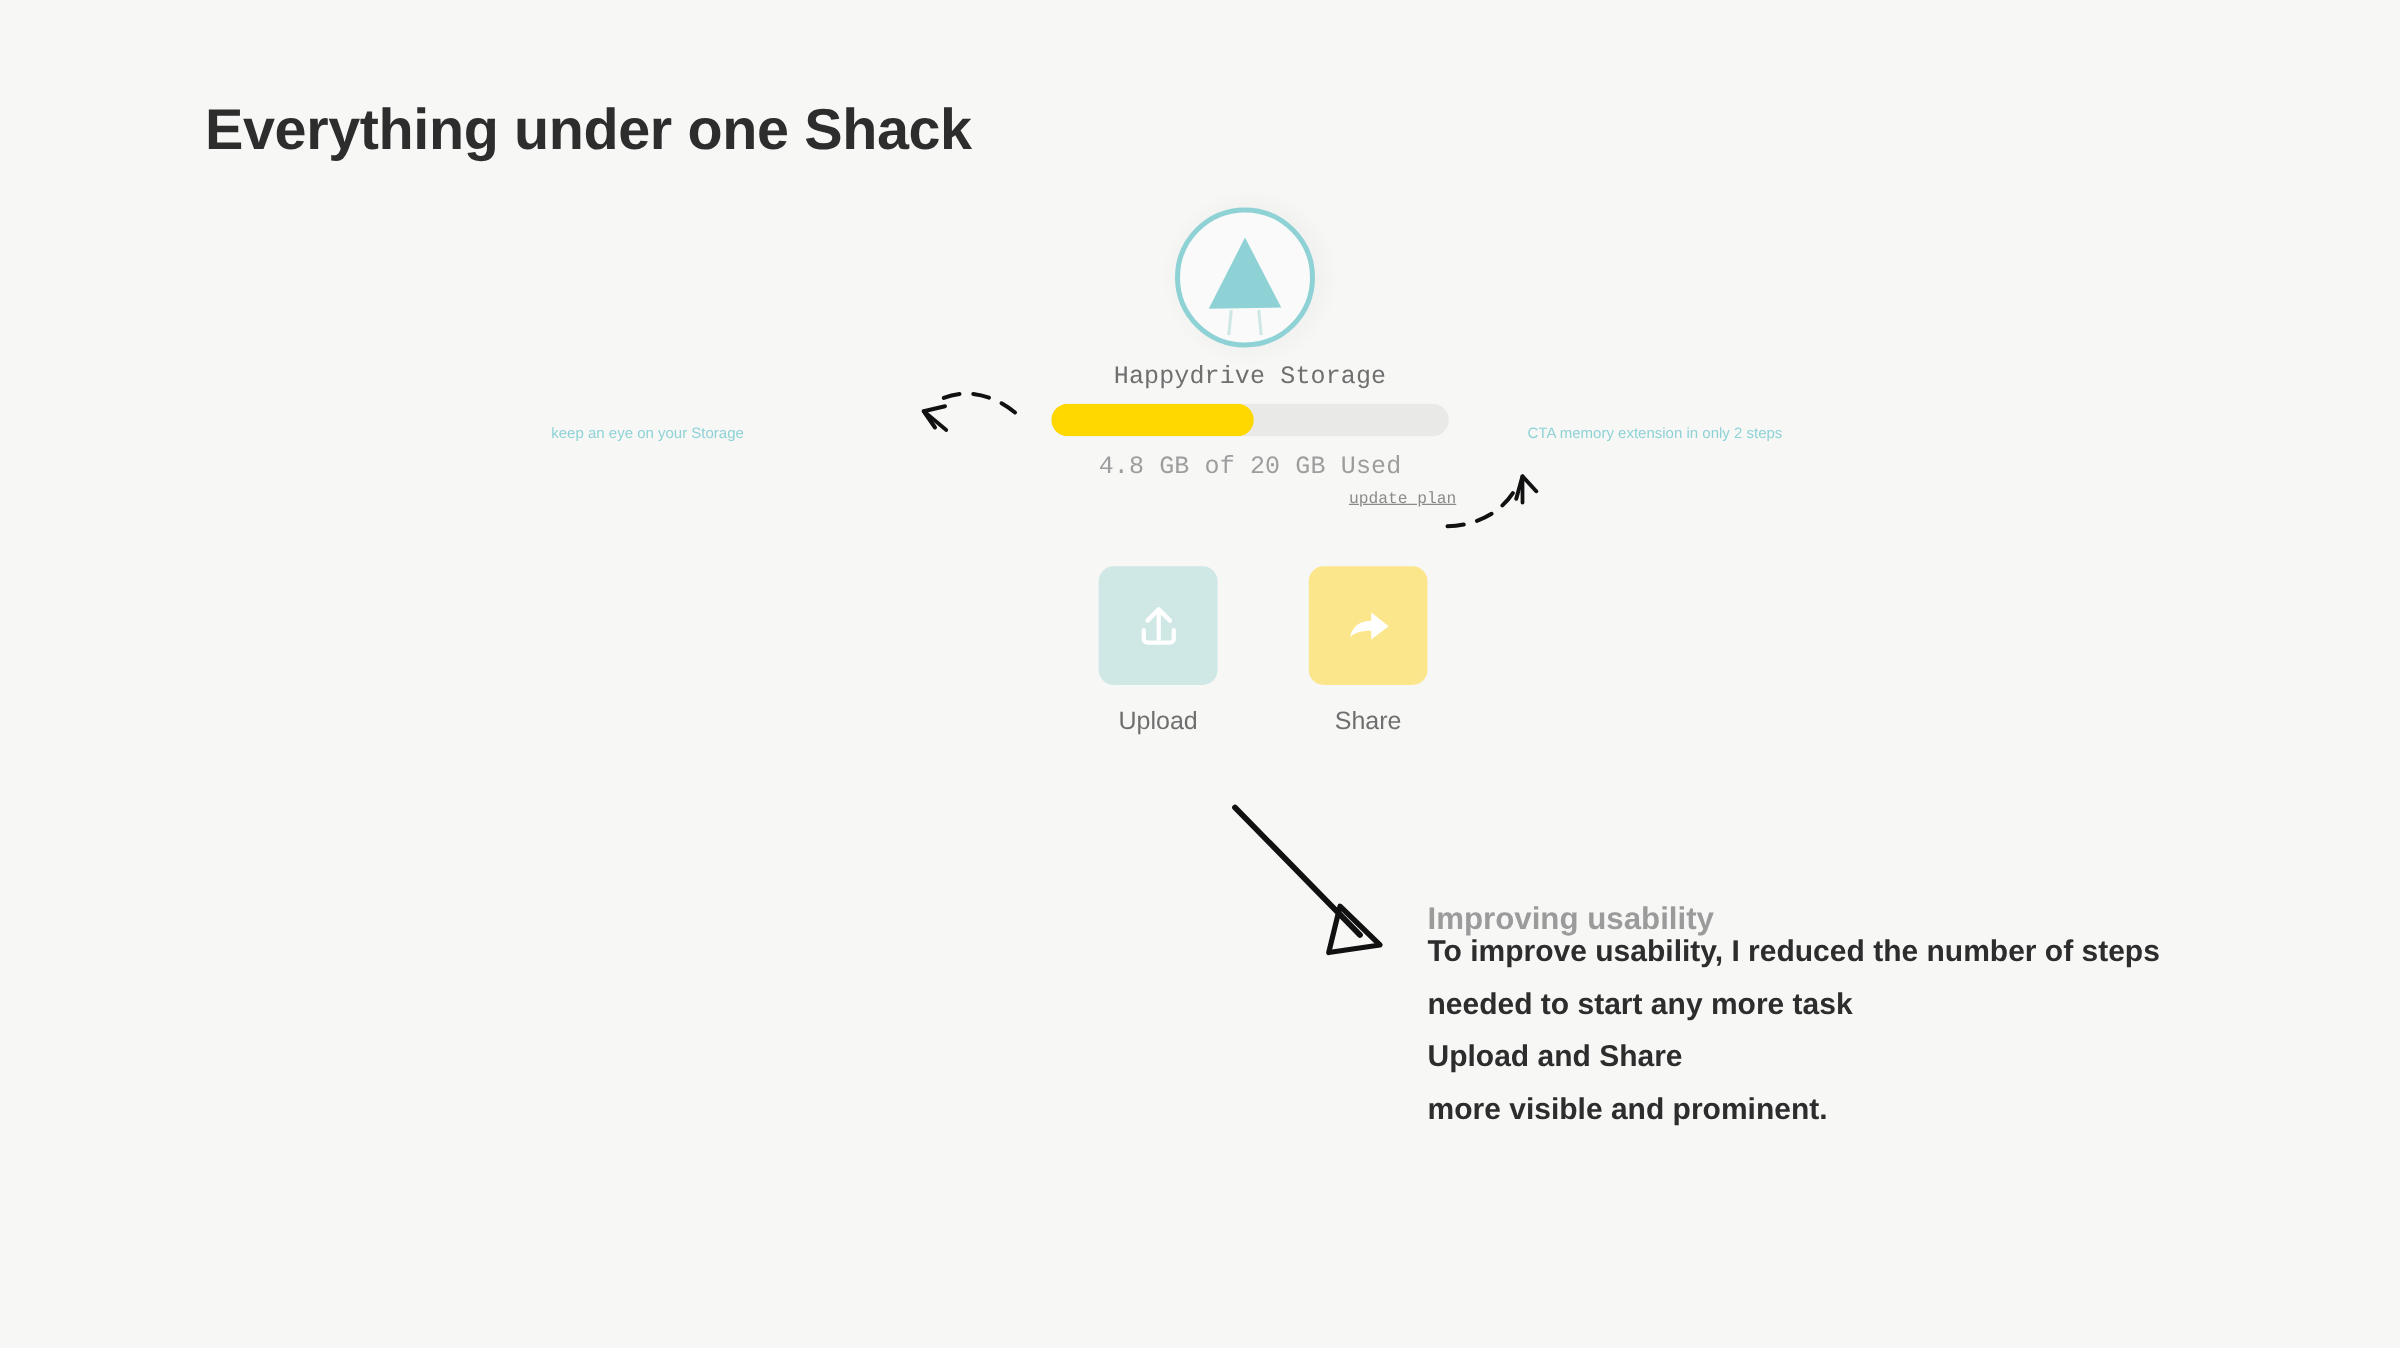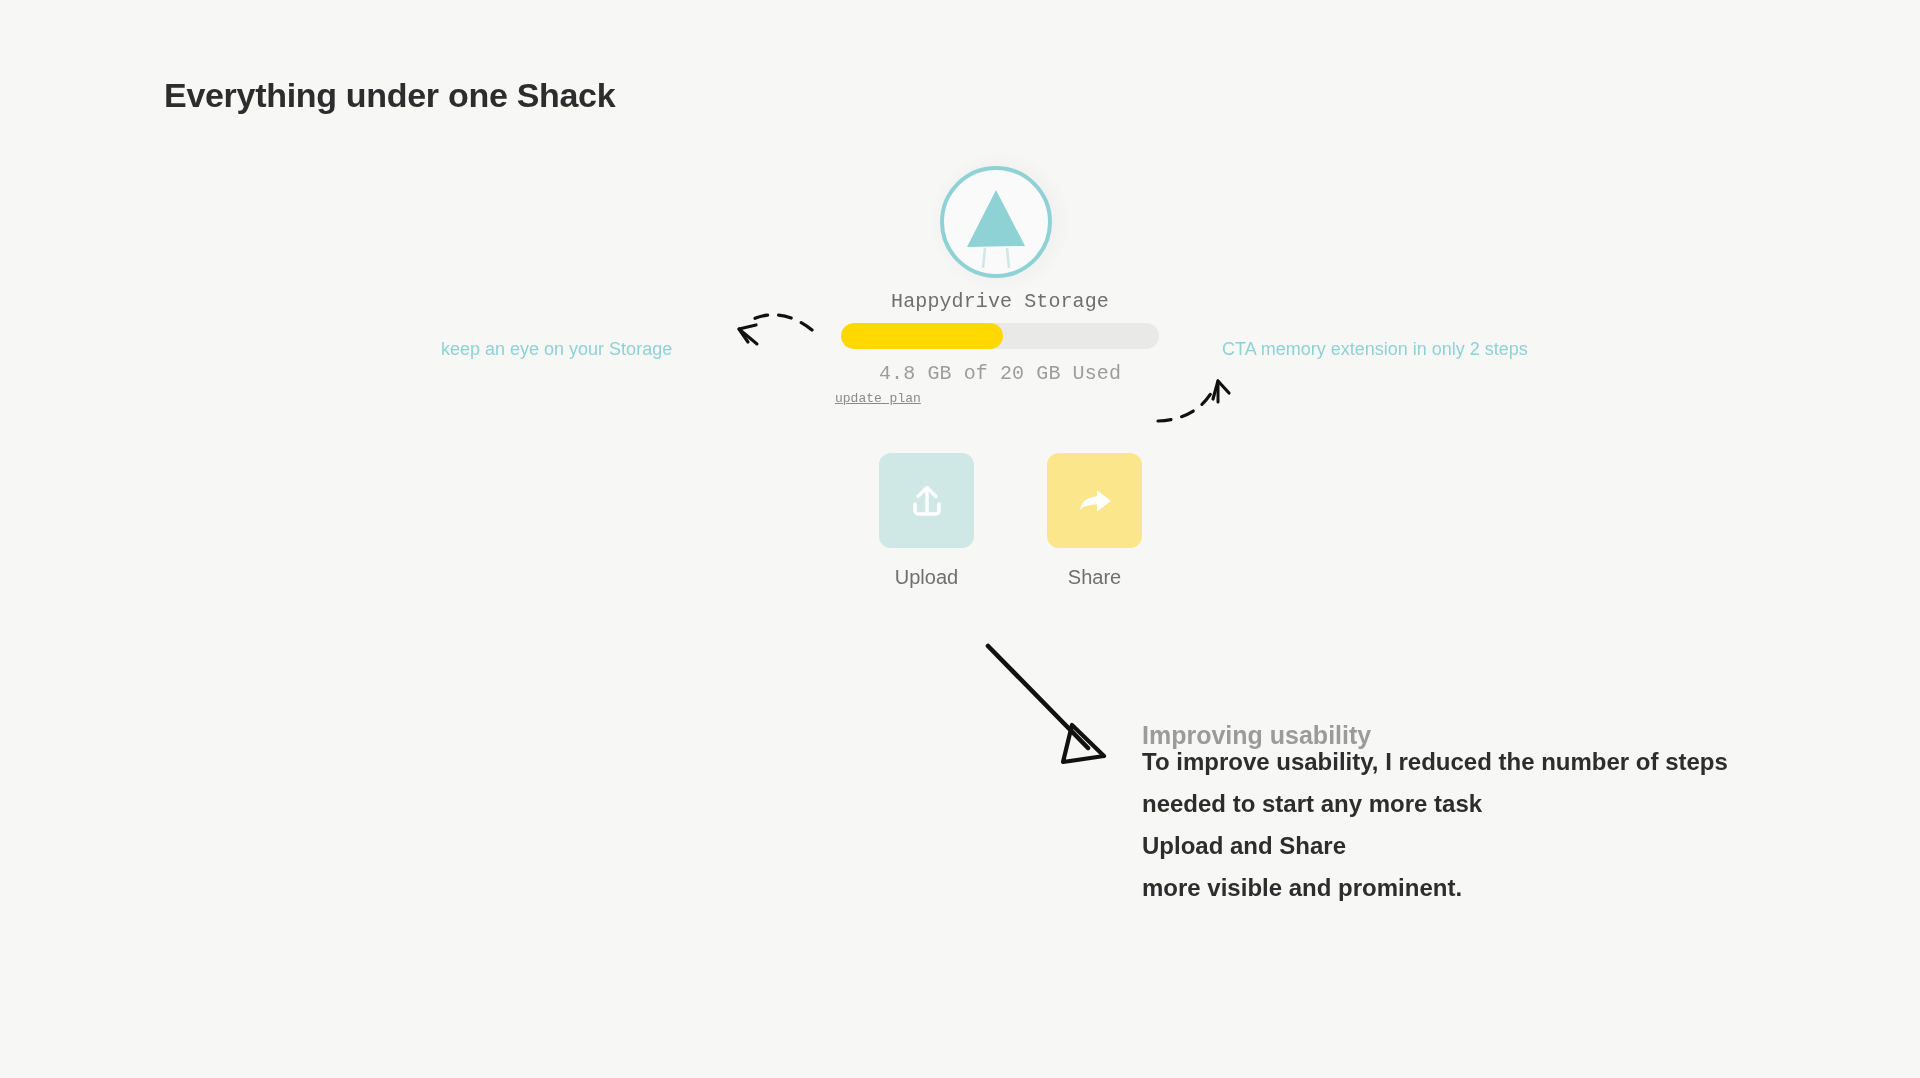--- a/index.html
+++ b/index.html
@@ -18,21 +18,21 @@
   .canvas {
     position: absolute;
     inset: 0;
   }
 
   
   .page-title {
     position: absolute;
     left: 164px;
     top: 76px;
-    font-size: 34px;
+    font-size: 46px;
     font-weight: bold;
     color: #2d2d2d;
     letter-spacing: -0.3px;
     white-space: nowrap;
   }
 
   
   .widget {
     position: absolute;
     left: 835px;
@@ -102,21 +102,21 @@
 
   .storage-used {
     text-align: center;
     font-size: 20px;
     color: #9d9d9d;
     margin-top: 13px;
     letter-spacing: 0.1px;
   }
   .update-plan {
     display: block;
-    text-align: left;
+    text-align: right;
     font-size: 13px;
     color: #8a8a8a;
     text-decoration: underline;
     margin-top: 6px;
     cursor: pointer;
   }
 
   
   .actions {
     position: absolute;
@@ -142,21 +142,21 @@
   .tile-share  { background: #fbe68c; }
   .action-label {
     margin-top: 18px;
     font-size: 20px;
     color: #6f6f6f;
   }
 
   
   .note {
     position: absolute;
-    font-size: 18px;
+    font-size: 12px;
     color: #8fd2d6;
     white-space: nowrap;
   }
   .note-left  { left: 441px;  top: 339px; }
   .note-right { left: 1222px; top: 339px; }
 
   .callout-title {
     position: absolute;
     left: 1142px;
     top: 721px;

